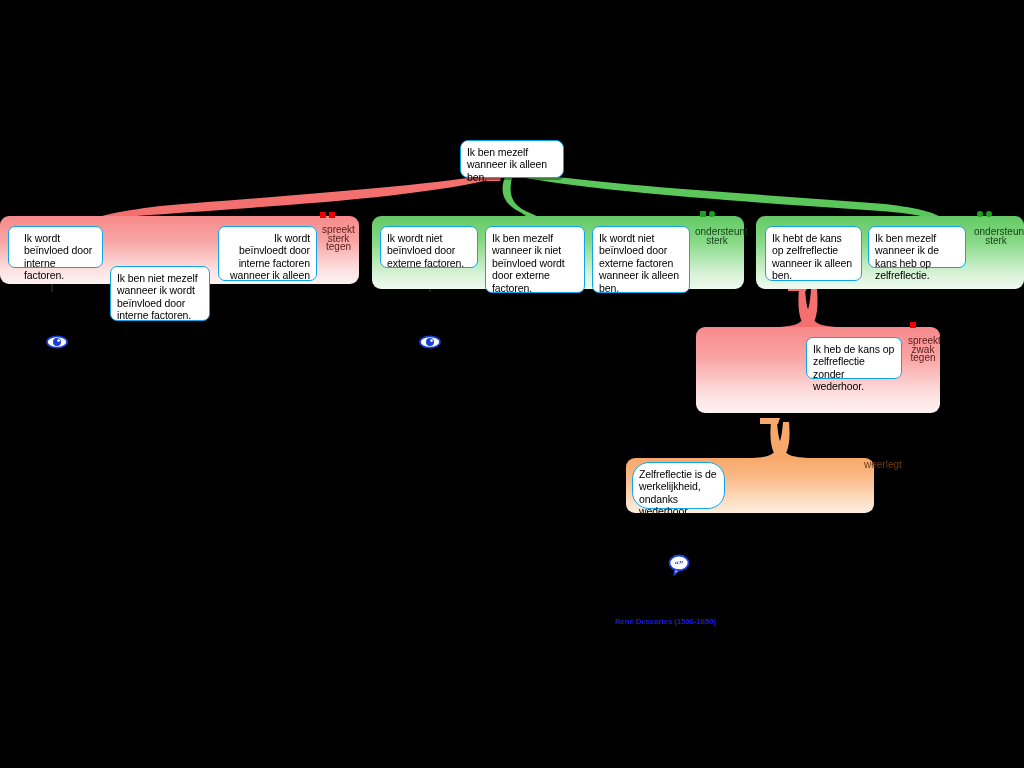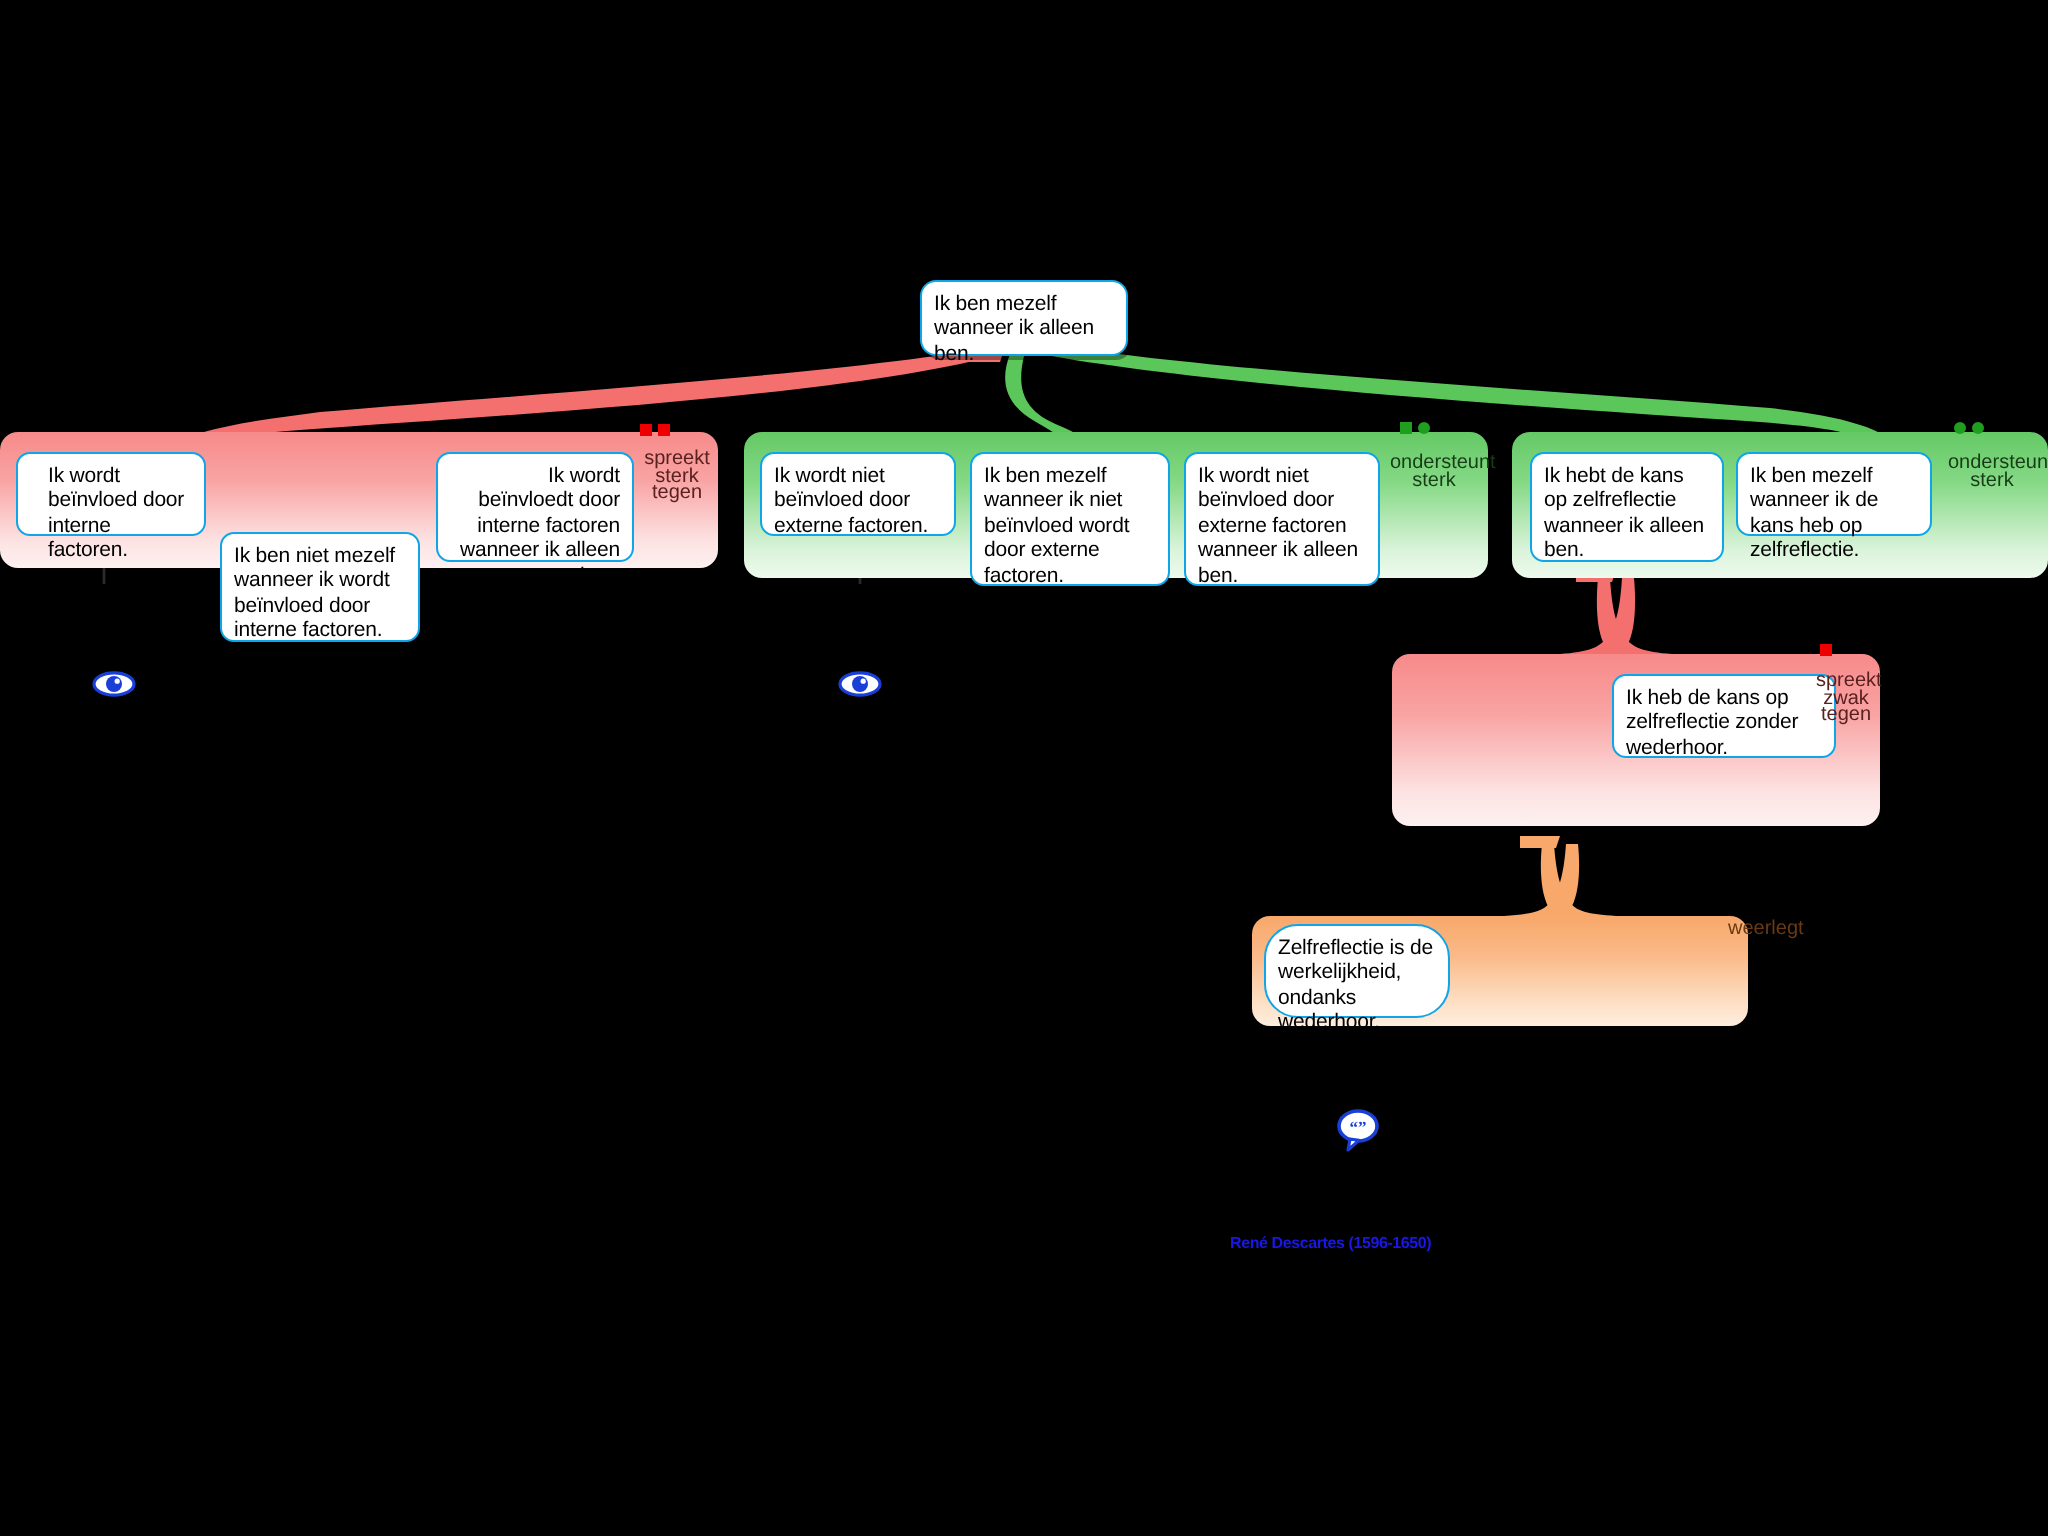--- a/index.html
+++ b/index.html
@@ -235,21 +235,21 @@
   <div class="rel-label on-green" style="left:974px; top:228px; width:44px;">
     <span>ondersteunt sterk</span>
   </div>
   <div class="markers" style="left:977px; top:211px;">
     <span class="marker ci-green"></span>
     <span class="marker ci-green"></span>
   </div>
 
   <div class="group red" style="left:696px; top:327px; width:244px; height:86px;">
   </div>
-  <div class="claim" style="left:806px; top:337px; width:112px; height:42px;">
+  <div class="claim" style="left:806px; top:337px; width:96px; height:42px;">
     <span>Ik heb de kans op zelfreflectie zonder wederhoor.</span>
   </div>
   <div class="rel-label on-red" style="left:908px; top:337px; width:30px;">
     <span>spreekt zwak tegen</span>
   </div>
   <div class="markers" style="left:910px; top:322px;">
     <span class="marker sq-red"></span>
   </div>
 
   <div class="group orange" style="left:626px; top:458px; width:248px; height:55px;">

